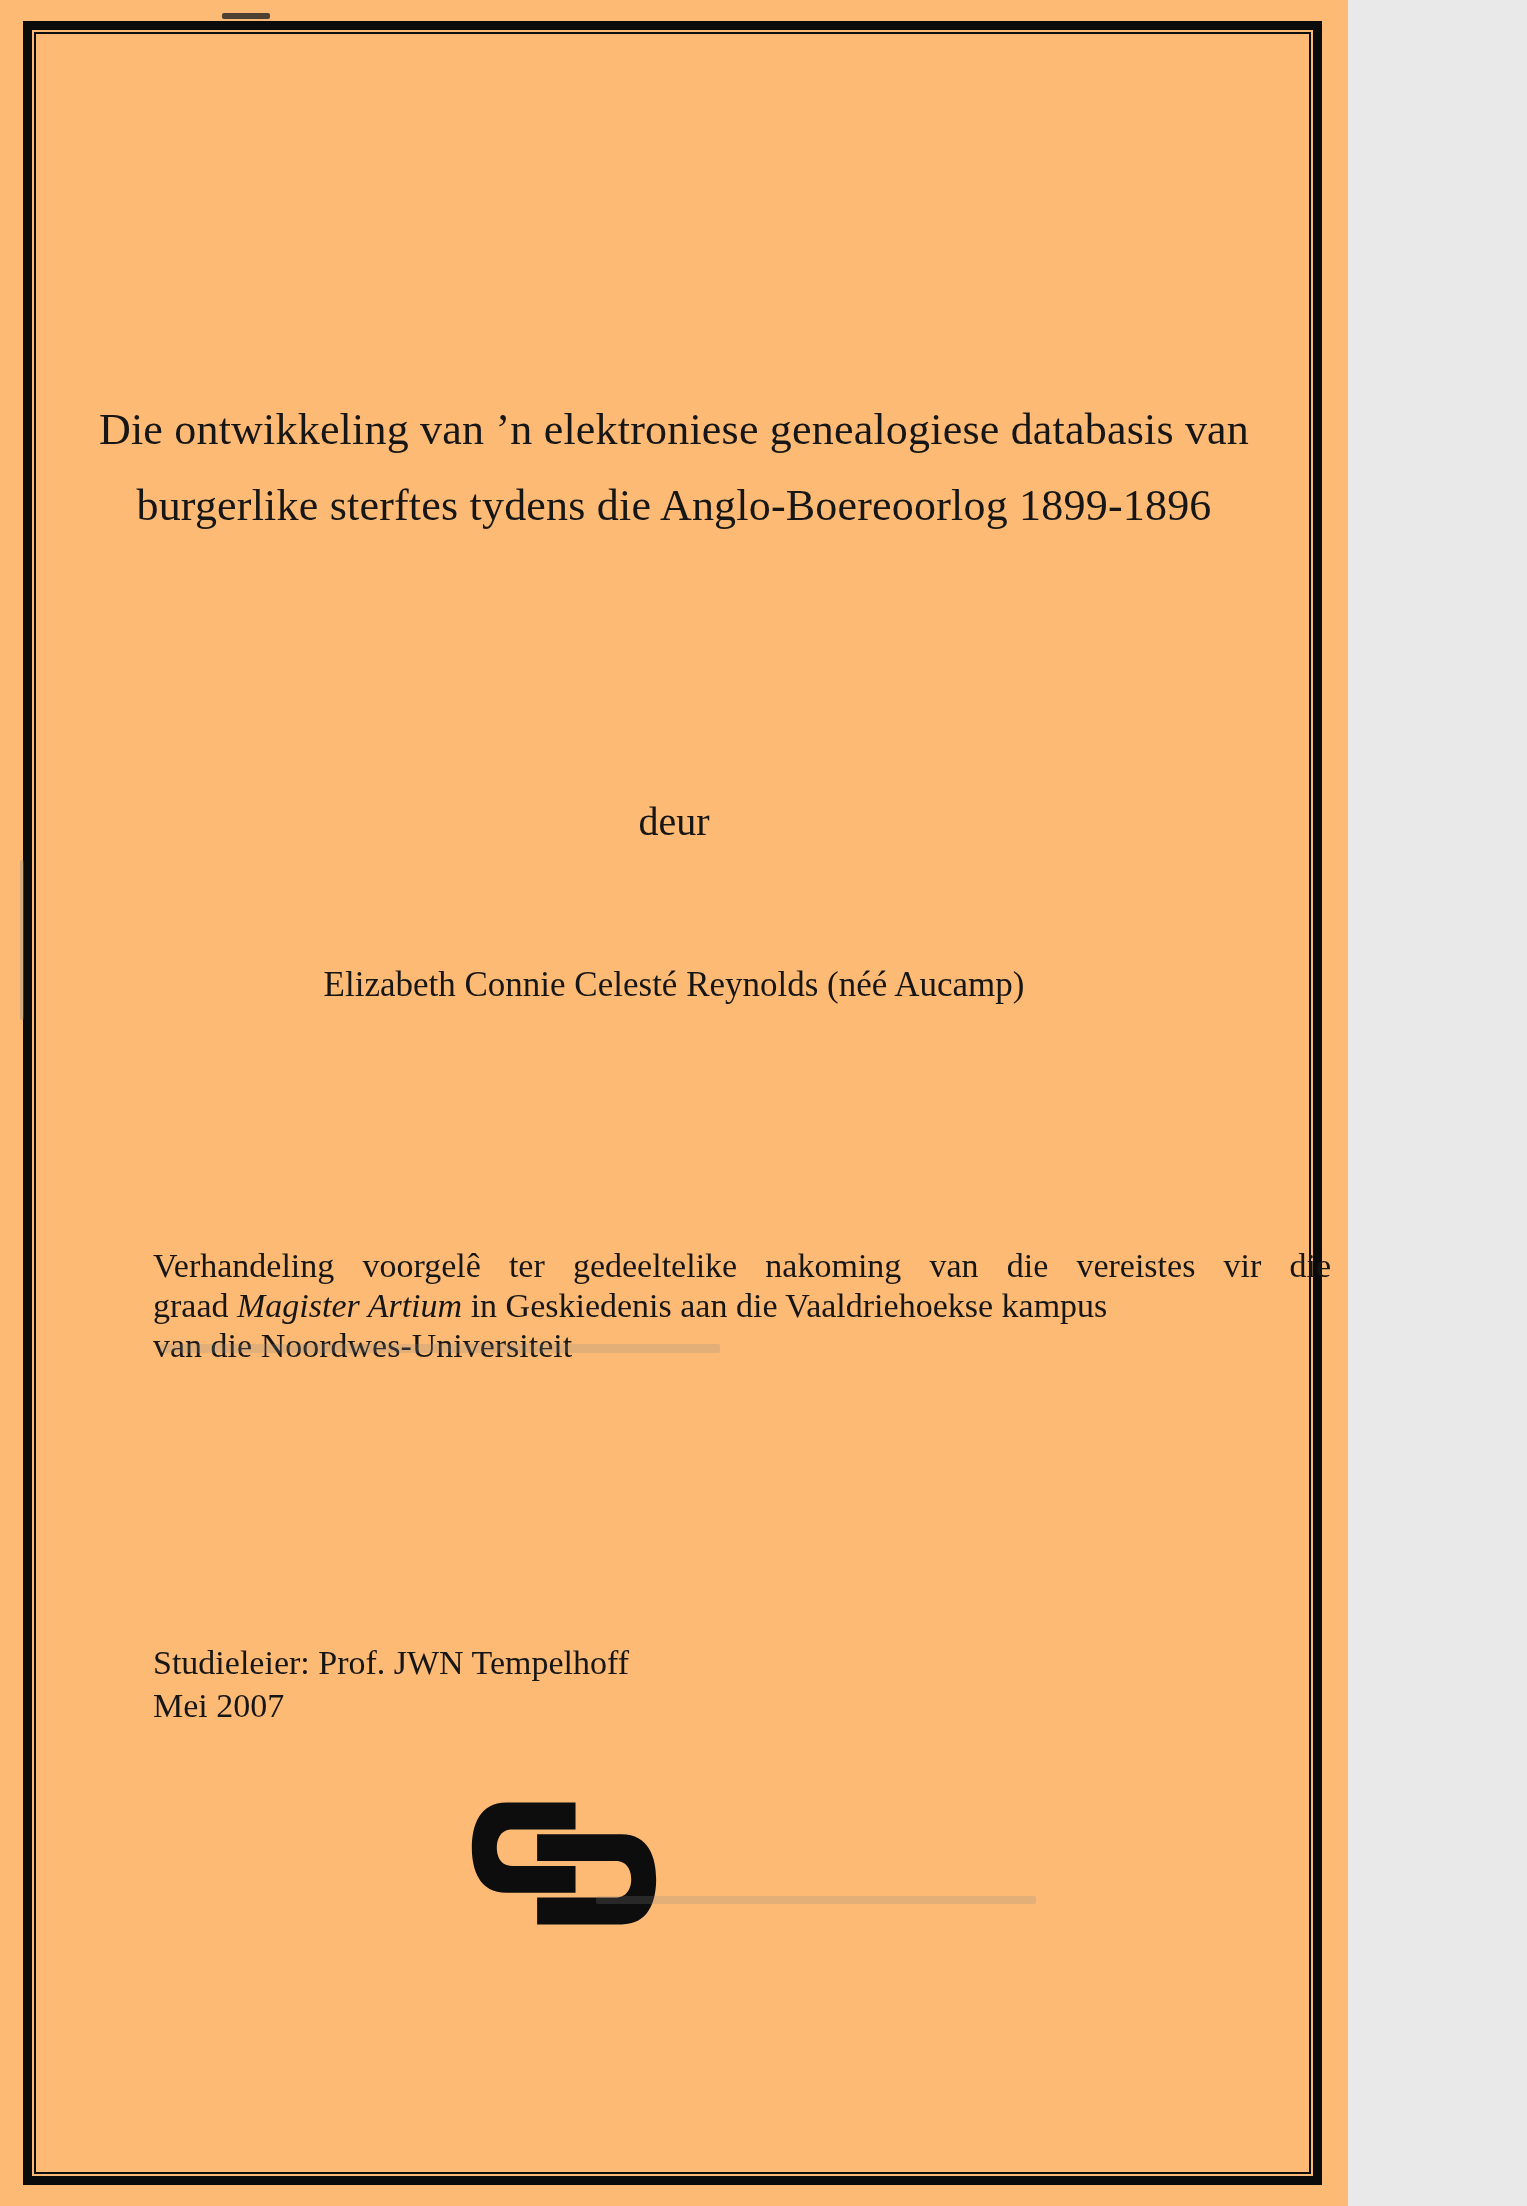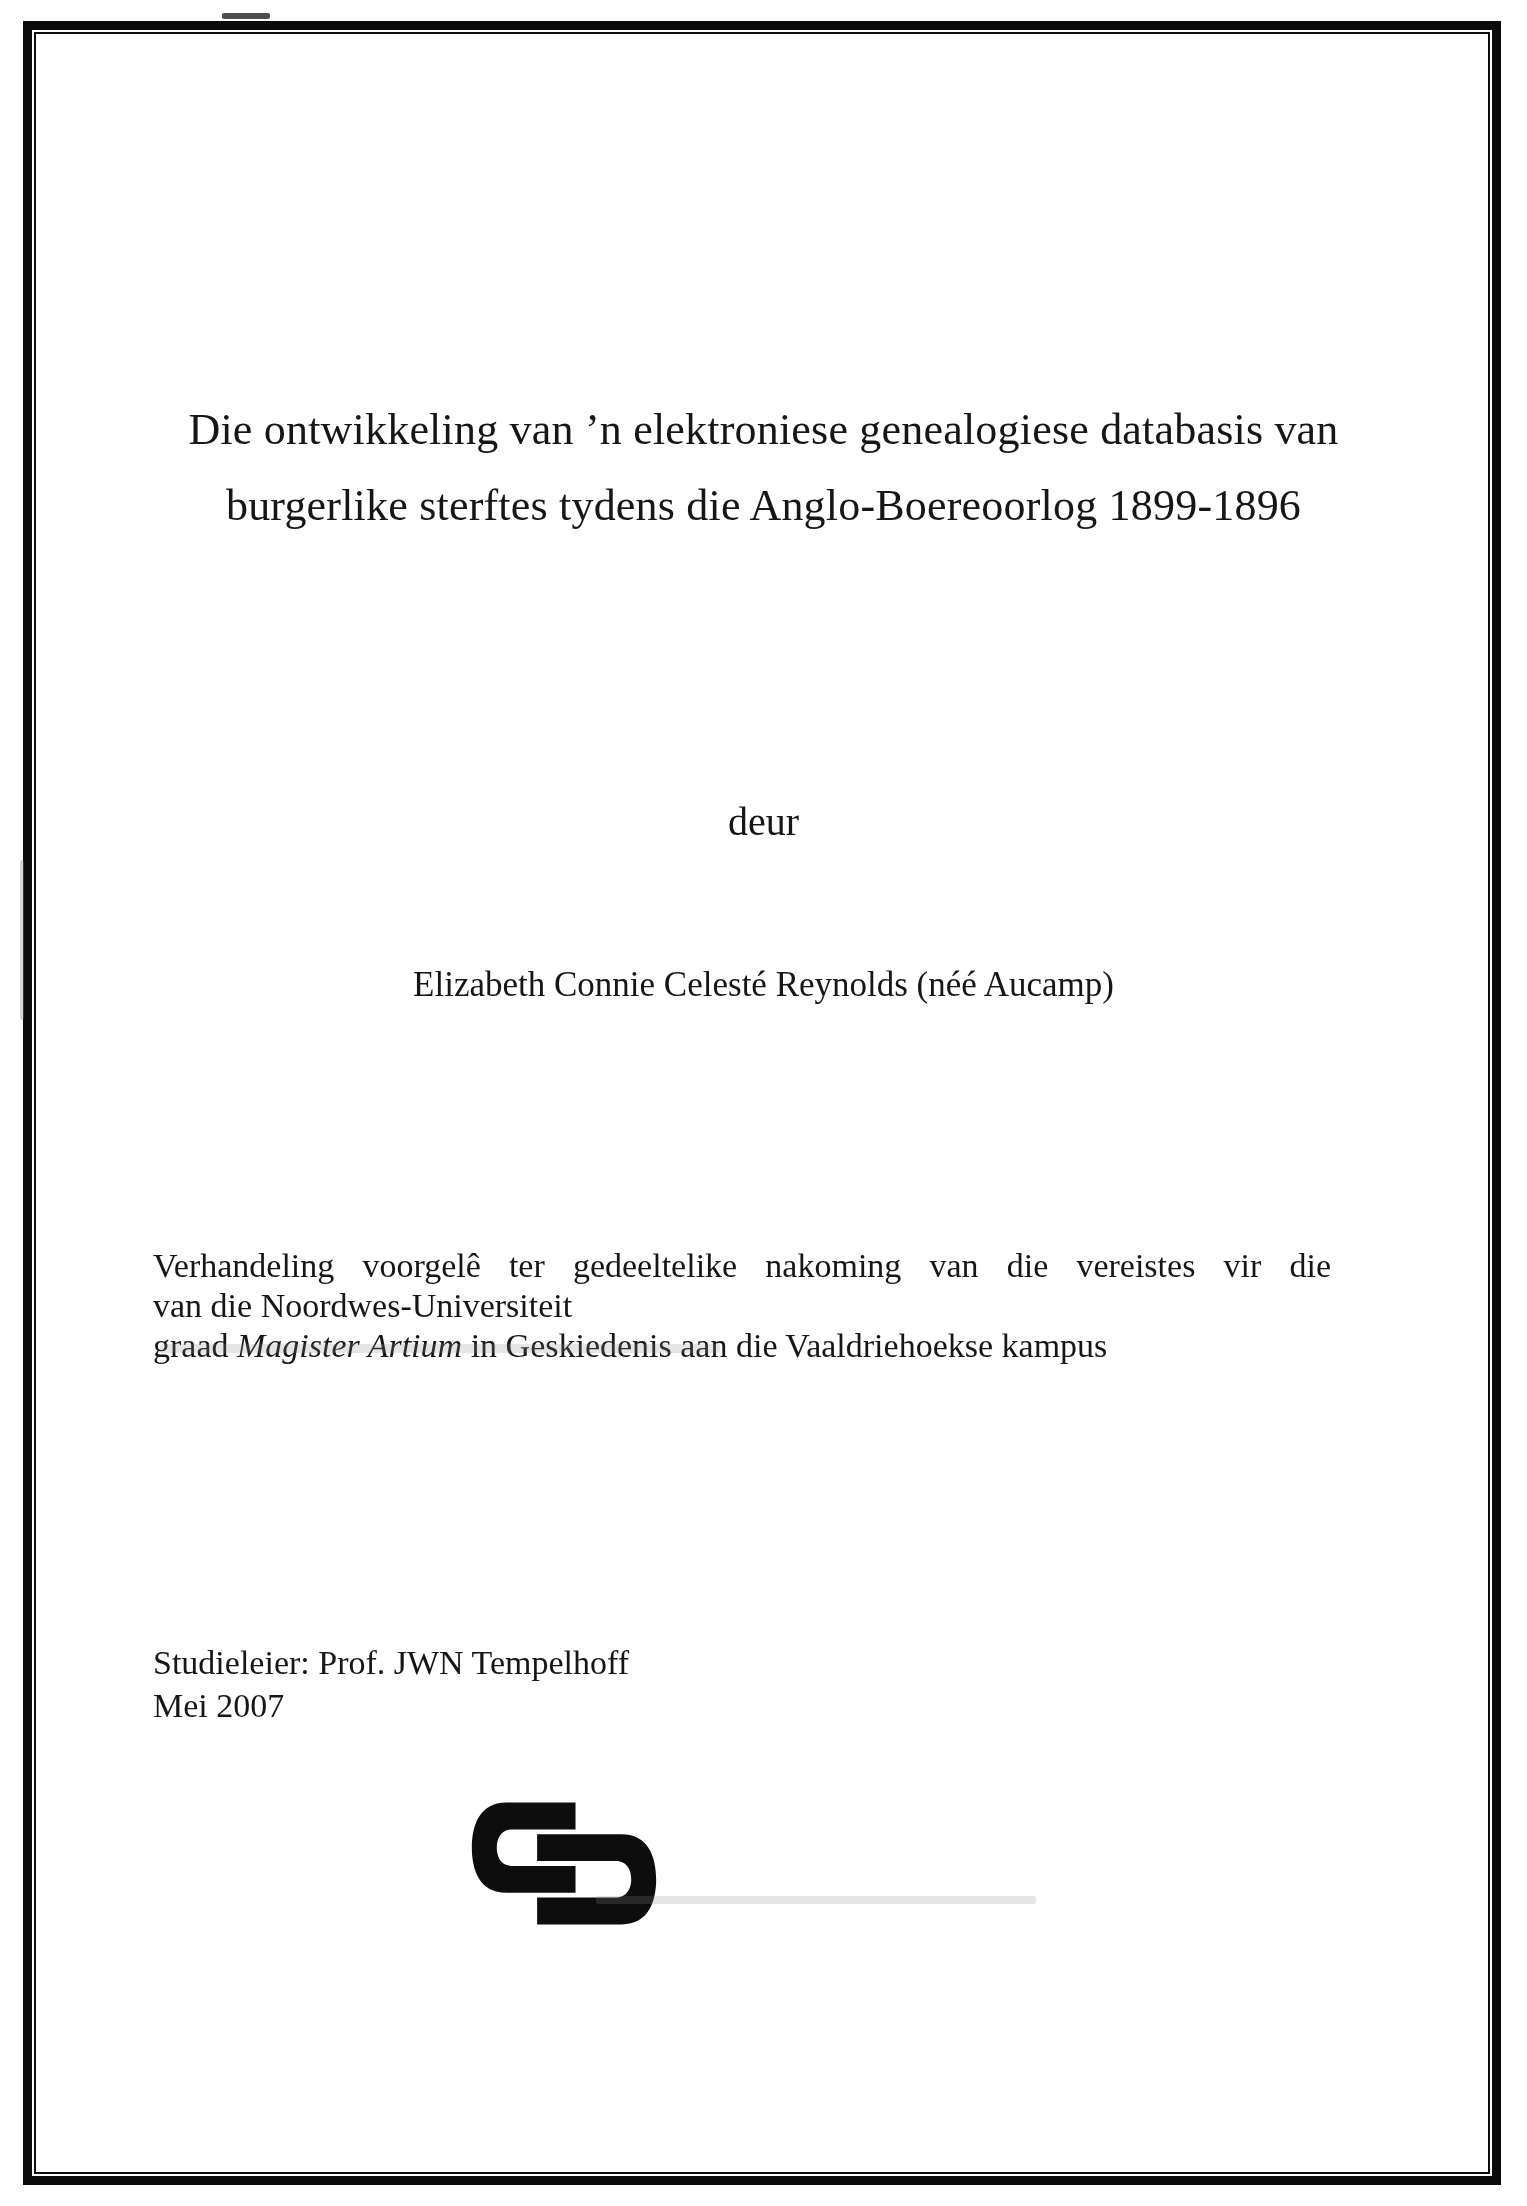--- a/index.html
+++ b/index.html
@@ -2,23 +2,23 @@
 <html><head>
 <meta charset="utf-8">
 <style>
   html, body {
     margin: 0;
     padding: 0;
     background: #e9e9e9;
   }
   .page {
     position: relative;
-    width: 1527px;
+    width: 1348px;
     height: 2206px;
-    background: #ffffff;
+    background: #fdba74;
     overflow: hidden;
     font-family: "Liberation Serif", "DejaVu Serif", serif;
     color: #161616;
   }
   
   .frame {
     position: absolute;
     left: 23px;
     top: 21px;
     right: 26px;
@@ -138,22 +138,22 @@
     <div>Die ontwikkeling van ’n elektroniese genealogiese databasis van</div>
     <div>burgerlike sterftes tydens die Anglo-Boereoorlog 1899-1896</div>
   </div>
 
   <div class="byline">deur</div>
 
   <div class="author">Elizabeth Connie Celesté Reynolds (néé Aucamp)</div>
 
   <div class="description">
     <div class="justified">Verhandeling voorgelê ter gedeeltelike nakoming van die vereistes vir die</div>
+    <div><span>graad </span><i>Magister Artium</i><span> in Geskiedenis aan die Vaaldriehoekse kampus</span></div>
     <div>van die Noordwes-Universiteit</div>
-    <div><span>graad </span><i>Magister Artium</i><span> in Geskiedenis aan die Vaaldriehoekse kampus</span></div>
   </div>
 
   <div class="supervisor-block">
     <div>Studieleier: Prof. JWN Tempelhoff</div>
     <div>Mei 2007</div>
   </div>
 
   <div class="logo">
     <svg class="logo-mark" viewBox="0 0 200 127" xmlns="http://www.w3.org/2000/svg" aria-hidden="true">
       <path fill="#0d0d0d" d="M112,0 H40 C12,0 4,24 4,47 C4,70 12,94 40,94 H112 V66 H46 C34,66 30,56 30,47 C30,38 34,28 46,28 H112 Z"></path>

